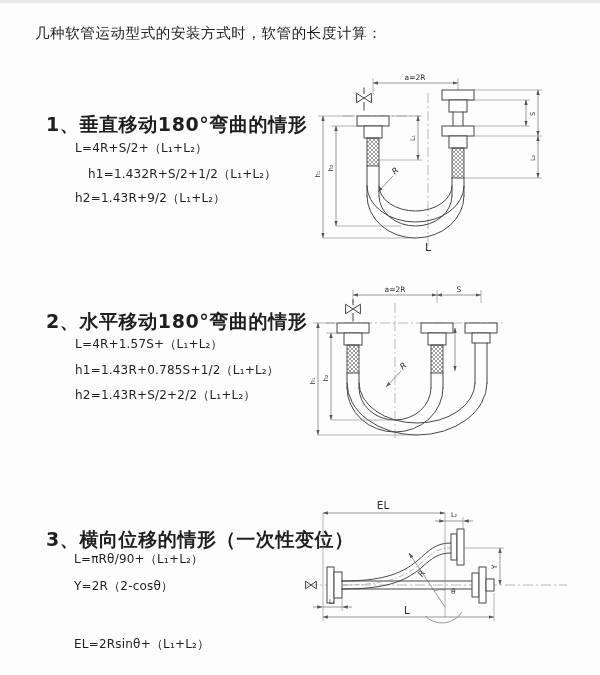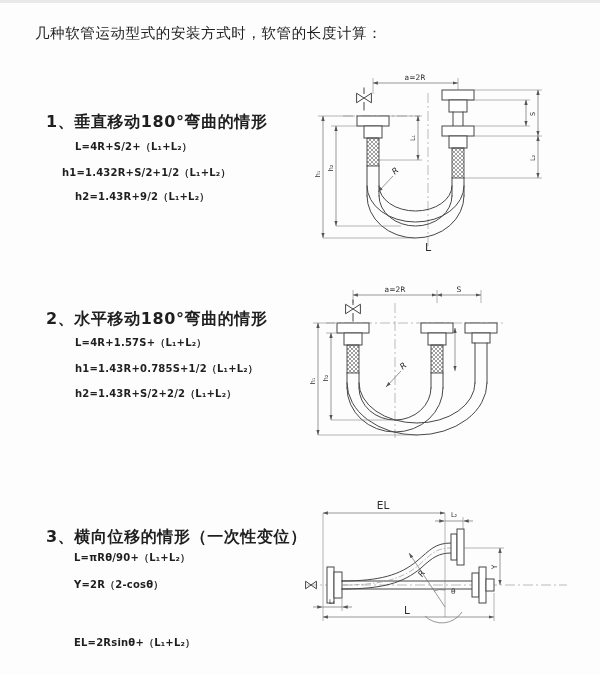--- a/index.html
+++ b/index.html
@@ -1,21 +1,21 @@
 <!DOCTYPE html>
 <html><head>
 <meta charset="utf-8">
 <style>
   html,body{margin:0;padding:0}
   body{width:600px;height:675px;background:#fdfdfd;position:relative;overflow:hidden;
        font-family:"DejaVu Sans","Liberation Sans",sans-serif;color:#1f1f1f}
   .abs{position:absolute;white-space:nowrap}
   .title{font-size:14.5px;font-weight:normal;letter-spacing:.6px}
-  .heading{font-size:16px;font-weight:bold;letter-spacing:.6px}
-  .formula{font-size:10px;font-weight:bold;letter-spacing:.2px}
+  .heading{font-size:19px;font-weight:bold;letter-spacing:.6px}
+  .formula{font-size:12px;font-weight:normal;letter-spacing:.2px}
   .scan-edge{position:absolute;left:0;top:0;width:600px;height:3px;background:#e9e9e9}
   .diag{position:absolute}
   .draw{fill:none;stroke:#474747;stroke-width:1;stroke-linecap:square}
   rect.draw{fill:#fff}
   .hatch{fill:url(#hatchp);stroke:#474747;stroke-width:.9}
   .dim{stroke:#6b6b6b;stroke-width:.7;fill:none}
   .ext{stroke:#7a7a7a;stroke-width:.55;fill:none}
   .cl{stroke:#909090;stroke-width:.6;fill:none;stroke-dasharray:10 3 2 3}
   .clsm{stroke:#8a8a8a;stroke-width:.6;fill:none;stroke-dasharray:6 2 1.5 2}
   text{font-family:"DejaVu Sans",sans-serif;fill:#2e2e2e}
@@ -39,21 +39,21 @@
       <path d="M0 0 L4 4 M4 0 L0 4" stroke="#5f5f5f" stroke-width="0.6"></path>
     </pattern>
   </defs>
 </svg>
 
 <div class="abs title" style="left:35px;top:24px">几种软管运动型式的安装方式时，软管的长度计算：</div>
 
 <div>
   <div class="abs heading" style="left:46px;top:112px">1、垂直移动180°弯曲的情形</div>
   <div class="abs formula" style="left:75px;top:140px">L=4R+S/2+（L₁+L₂）</div>
-  <div class="abs formula" style="left:62px;top:166px">h1=1.432R+S/2+1/2（L₁+L₂）</div>
+  <div class="abs formula" style="left:88px;top:166px">h1=1.432R+S/2+1/2（L₁+L₂）</div>
   <div class="abs formula" style="left:75px;top:190px">h2=1.43R+9/2（L₁+L₂）</div>
 </div>
 
 <div>
   <div class="abs heading" style="left:46px;top:309px">2、水平移动180°弯曲的情形</div>
   <div class="abs formula" style="left:75px;top:336px">L=4R+1.57S+（L₁+L₂）</div>
   <div class="abs formula" style="left:75px;top:362px">h1=1.43R+0.785S+1/2（L₁+L₂）</div>
   <div class="abs formula" style="left:75px;top:387px">h2=1.43R+S/2+2/2（L₁+L₂）</div>
 </div>
 

